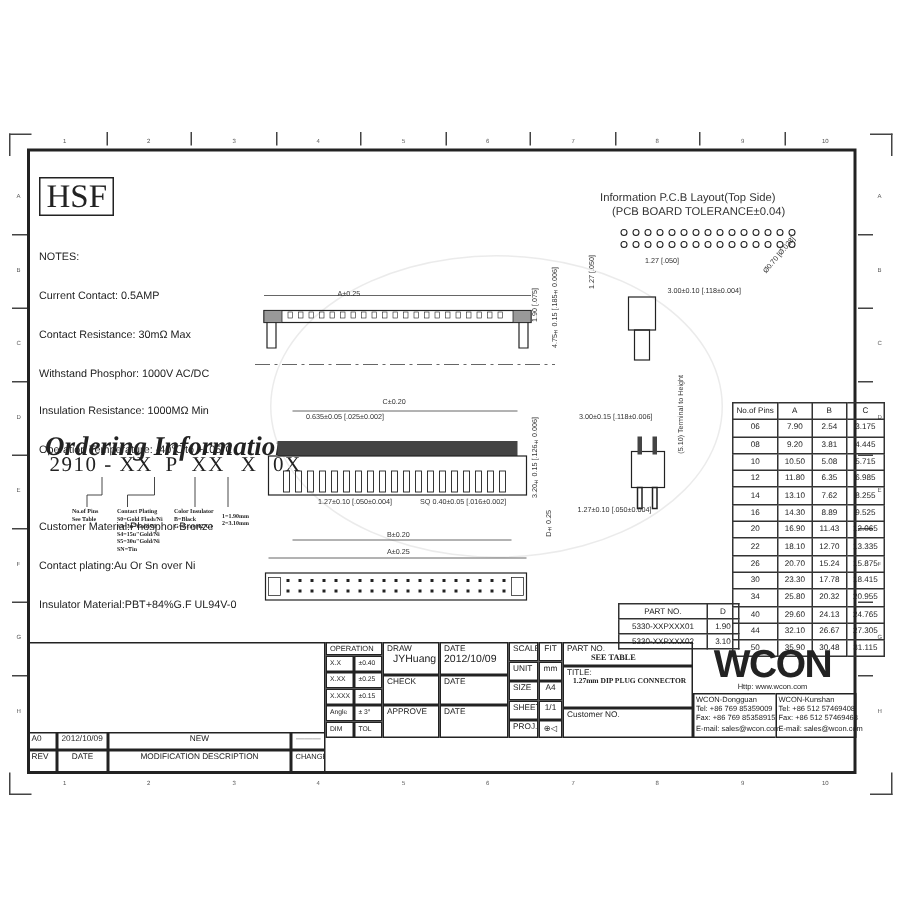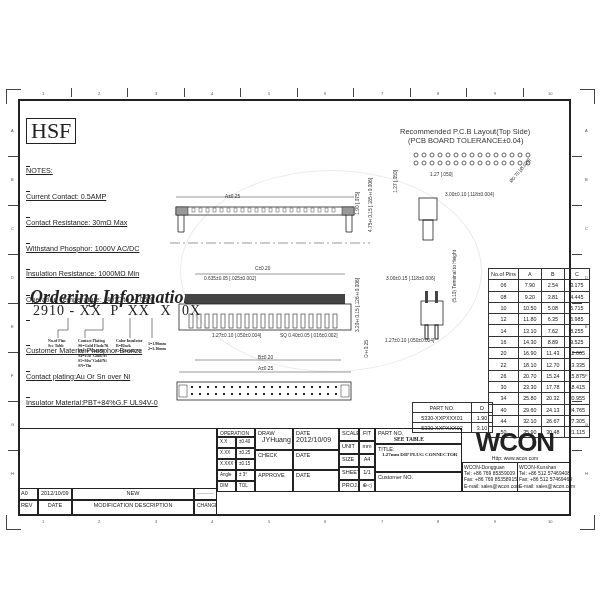--- a/index.html
+++ b/index.html
@@ -4,21 +4,21 @@
 <style>
   html,body{margin:0;padding:0;background:#fff;}
   body{width:600px;height:600px;position:relative;overflow:hidden;font-family:"Liberation Sans",sans-serif;color:#222;}
   .abs{position:absolute;}
   .frame{position:absolute;left:18px;top:99px;width:553px;height:417px;border:2px solid #222;box-sizing:border-box;}
   .corner{position:absolute;border-color:#444;border-style:solid;width:14px;height:14px;}
   .tick{position:absolute;width:1px;background:#444;}
   .htick{position:absolute;height:1px;background:#444;}
   .mlabel{position:absolute;font-size:4px;color:#555;}
   .hsf{position:absolute;left:26px;top:118px;border:1.5px solid #222;font-family:"Liberation Serif",serif;font-size:22px;padding:0 4px;line-height:24px;}
-  .notes{position:absolute;left:26px;top:150px;font-size:7.2px;line-height:8.6px;white-space:pre;text-decoration:underline;}
+  .notes{position:absolute;left:26px;top:150px;font-size:7.2px;line-height:8.6px;white-space:pre;}
   .order-title{position:absolute;left:30px;top:287px;font-family:"Liberation Serif",serif;font-style:italic;font-weight:bold;font-size:18px;}
   .order-code{position:absolute;left:33px;top:303px;font-family:"Liberation Serif",serif;font-size:14px;letter-spacing:1px;}
   .order-code span{}
   .tiny{position:absolute;font-family:"Liberation Serif",serif;font-size:4px;line-height:5px;font-weight:bold;white-space:pre;}
   .pcb-title{position:absolute;left:400px;top:127px;font-size:7.5px;line-height:9px;color:#333;}
   table{border-collapse:collapse;}
   .pintbl{position:absolute;left:488px;top:268px;font-size:5.4px;}
   .pintbl td,.pintbl th{border:1px solid #333;height:10.3px;padding:0 2px;text-align:center;font-weight:normal;}
   .parttbl{position:absolute;left:412px;top:402px;font-size:5.4px;}
   .parttbl td{border:1px solid #333;height:9px;padding:0 3px;text-align:center;}
@@ -185,21 +185,21 @@
 <div class="dim" style="left:355px;top:192px;writing-mode:vertical-rl;transform:rotate(180deg)">1.90 [.075]</div>
 <div class="dim" style="left:368px;top:178px;writing-mode:vertical-rl;transform:rotate(180deg)">4.75±0.15 [.185±0.006]</div>
 
 <svg class="abs" style="left:415px;top:190px" width="30" height="65">
   <rect x="4" y="8" width="18" height="22" fill="none" stroke="#222" stroke-width=".8"></rect>
   <rect x="8" y="30" width="10" height="20" fill="none" stroke="#222" stroke-width=".8"></rect>
 </svg>
 <div class="dim" style="left:445px;top:192px">3.00±0.10 [.118±0.004]</div>
 
 <div class="pcb-title">
-  <div>Recommended P.C.B Layout(Top Side)</div>
+  <div>Information P.C.B Layout(Top Side)</div>
   <div style="padding-left:8px">(PCB BOARD TOLERANCE±0.04)</div>
 </div>
 <svg class="abs" style="left:410px;top:150px" width="130" height="20">
   <g fill="none" stroke="#222" stroke-width=".7">
     <circle cx="6" cy="5" r="2"></circle>
       <circle cx="14" cy="5" r="2"></circle>
       <circle cx="22" cy="5" r="2"></circle>
       <circle cx="30" cy="5" r="2"></circle>
       <circle cx="38" cy="5" r="2"></circle>
       <circle cx="46" cy="5" r="2"></circle>

